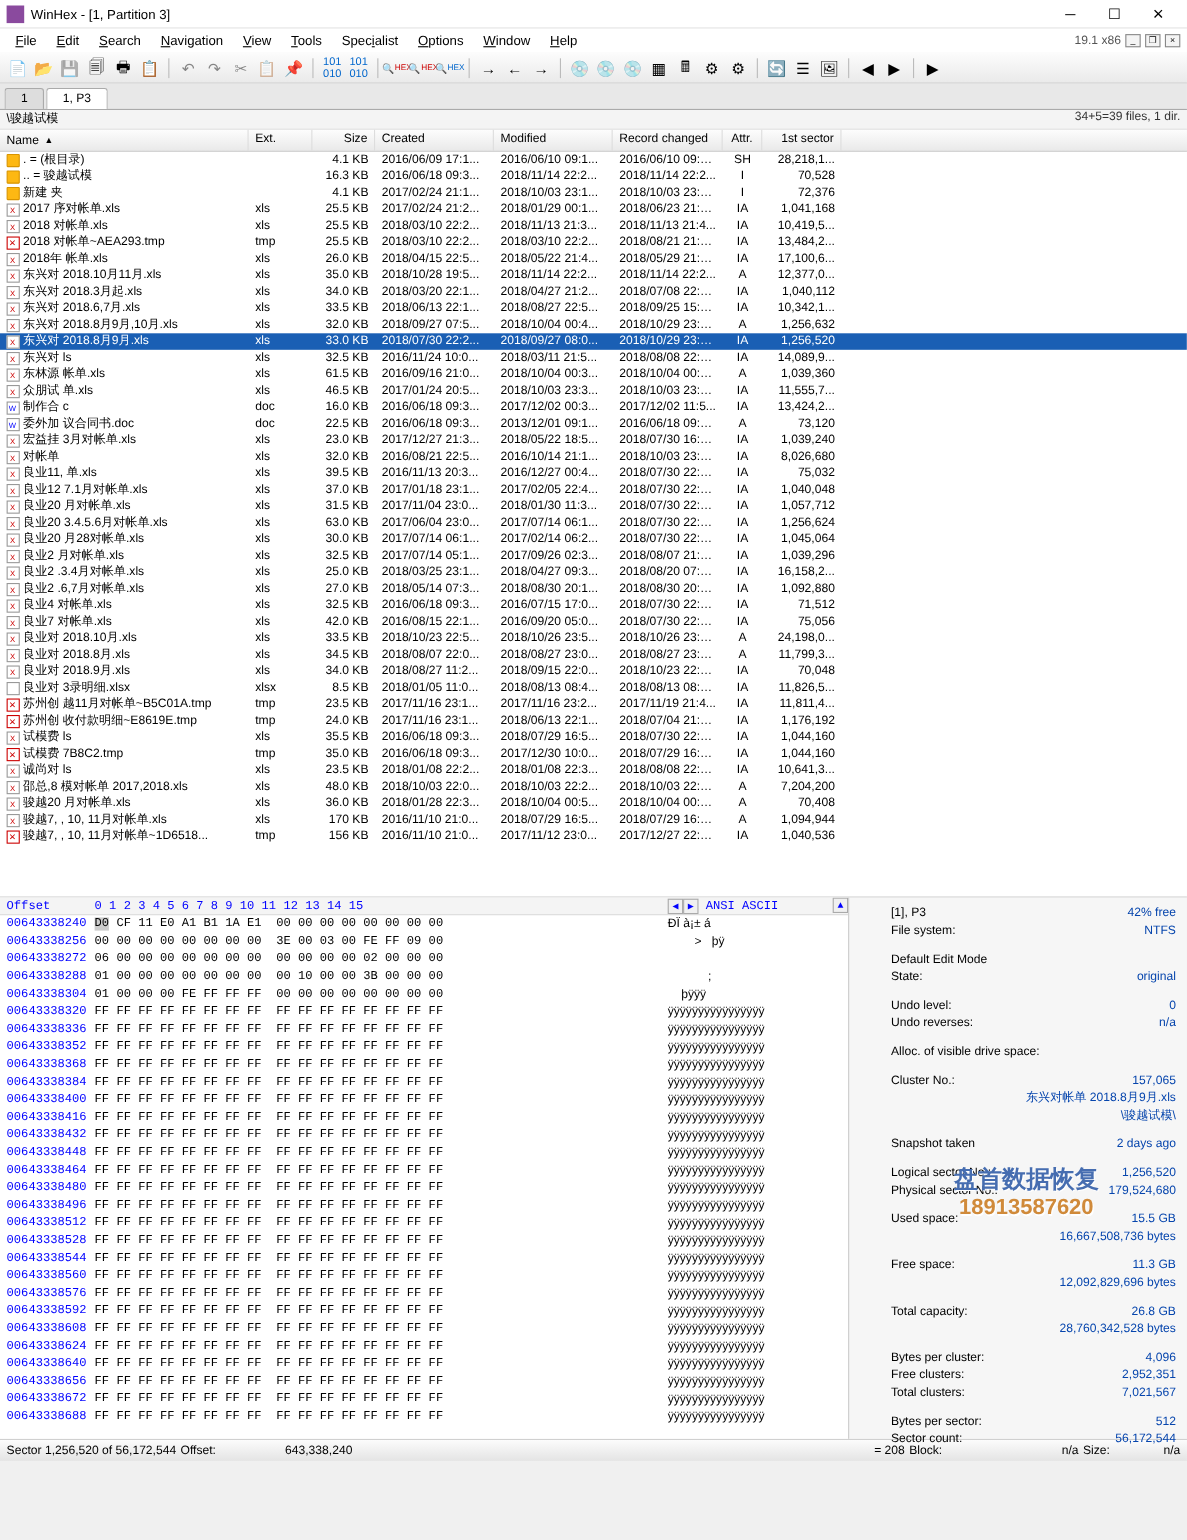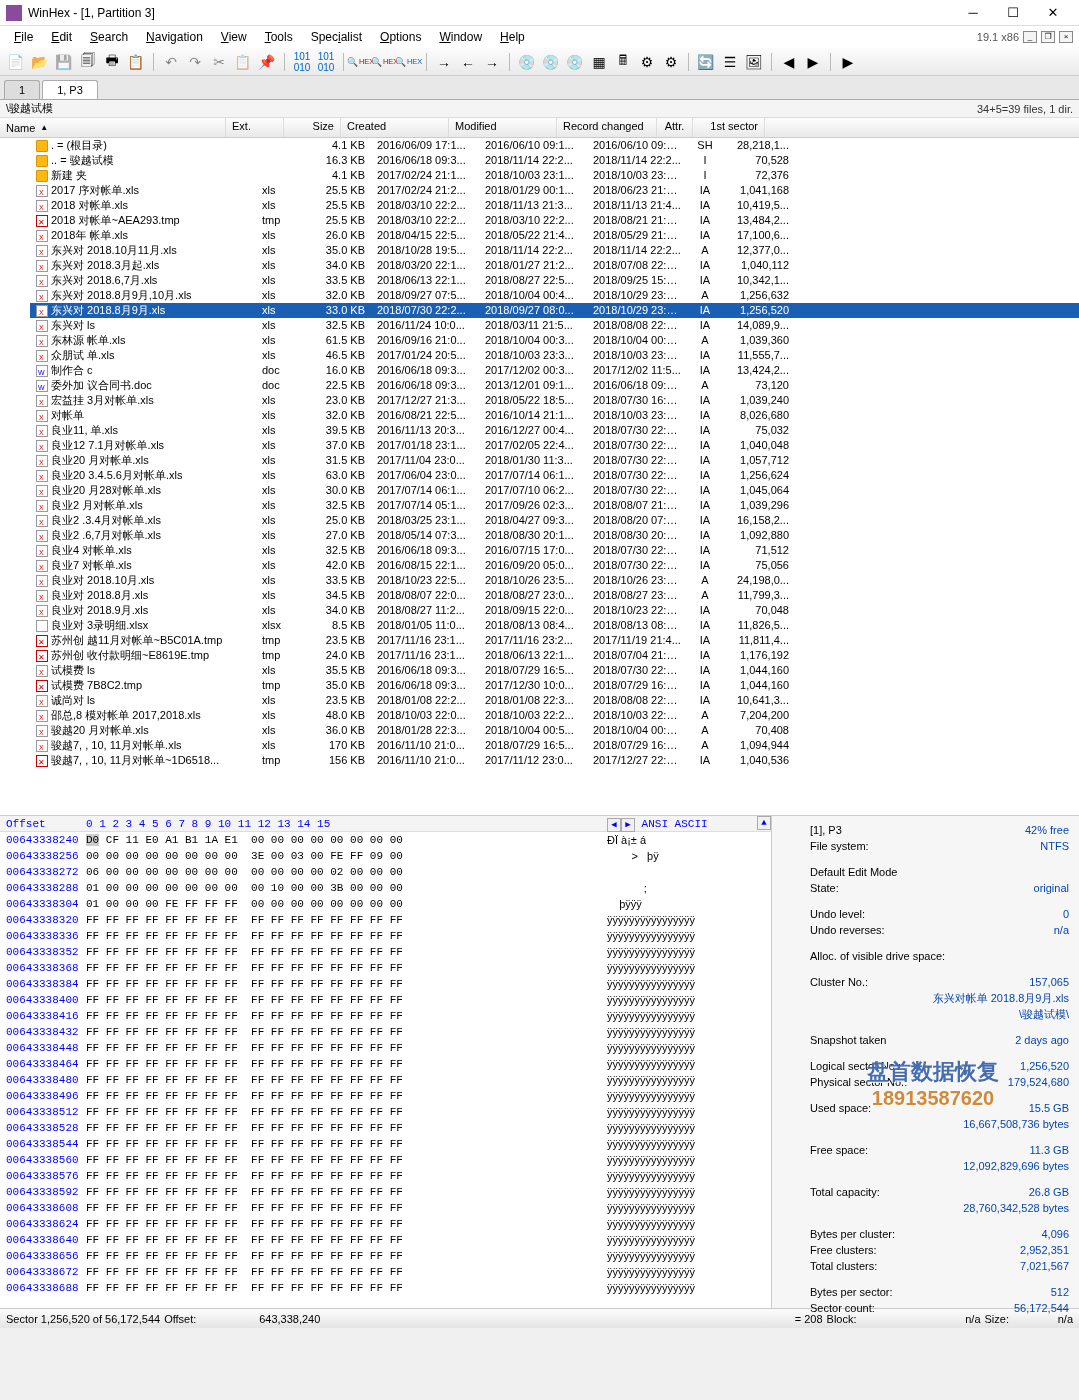--- a/index.html
+++ b/index.html
@@ -14,25 +14,25 @@
 .menubar-item u { text-decoration: underline; }
 .version-label { margin-left: auto; font-size: 11px; color: #555; }
 .mini-btn { width: 14px; height: 12px; border: 1px solid #888; margin-left: 2px; font-size: 8px; line-height: 10px; text-align: center; cursor: pointer; background: #f4f4f4; }
 .toolbar { background: linear-gradient(#fcfcfc,#eaeaea); height: 28px; display: flex; align-items: center; padding: 0 6px; gap: 4px; border-bottom: 1px solid #ccc; }
 .toolbar-btn { width: 20px; height: 20px; display: flex; align-items: center; justify-content: center; cursor: pointer; font-size: 14px; }
 .toolbar-sep { width: 1px; height: 18px; background: #bbb; margin: 0 3px; }
 .toolbar-disabled { opacity: 0.45; }
 .tabstrip { background: #e8e8e8; height: 24px; display: flex; align-items: flex-end; padding: 0 4px; border-bottom: 1px solid #aaa; }
 .tab { padding: 3px 14px; background: #ddd; border: 1px solid #aaa; border-bottom: none; margin-right: 2px; font-size: 11px; cursor: pointer; border-radius: 3px 3px 0 0; }
 .tab.active { background: #fff; }
-.breadcrumb-bar { background: #f4f4f4; height: 18px; display: flex; align-items: center; padding: 0 6px; border-bottom: 1px solid #ddd; font-size: 11px; }
+.breadcrumb-bar { background: #f4f4f4; height: 18px; display: flex; padding: 0 6px; border-bottom: 1px solid #ddd; font-size: 11px; }
 .breadcrumb-right { margin-left: auto; color: #333; }
 .file-list-header { background: linear-gradient(#fdfdfd,#e9e9e9); height: 20px; display: flex; border-bottom: 1px solid #ccc; font-size: 11px; position: sticky; top: 0; }
 .file-list-header > div { padding: 2px 6px; border-right: 1px solid #ddd; white-space: nowrap; overflow: hidden; }
-.file-list { background: #fff; overflow-y: auto; font-size: 11px; height: 678px; border-bottom: 1px solid #ccc; scrollbar-width: thin; padding-left: 30px; }
+.file-list { background: #fff; overflow-y: auto; font-size: 11px; height: 678px; border-bottom: 1px solid #ccc; scrollbar-width: thin; }
 .file-row { display: flex; height: 15px; line-height: 15px; white-space: nowrap; }
 .file-row.selected { background: #1a5fb4; color: #fff; }
 .file-row > div { padding: 0 6px; overflow: hidden; text-overflow: ellipsis; }
 .col-name { width: 226px; display: flex; align-items: center; gap: 3px; }
 .col-ext { width: 58px; }
 .col-size { width: 57px; text-align: right; }
 .col-created { width: 108px; }
 .col-modified { width: 108px; }
 .col-changed { width: 100px; }
 .col-attr { width: 36px; text-align: center; }
@@ -276,21 +276,21 @@
       <div class="col-sector">12,377,0...</div>
     </div>
     <div class="file-row">
       <div class="col-name">
         <span class="file-icon icon-xls"></span>
         <span>东兴对       2018.3月起.xls</span>
       </div>
       <div class="col-ext">xls</div>
       <div class="col-size">34.0 KB</div>
       <div class="col-created">2018/03/20  22:1...</div>
-      <div class="col-modified">2018/01/27  21:2...</div>
+      <div class="col-modified">2018/04/27  21:2...</div>
       <div class="col-changed">2018/07/08  22:5...</div>
       <div class="col-attr">IA</div>
       <div class="col-sector">1,040,112</div>
     </div>
     <div class="file-row">
       <div class="col-name">
         <span class="file-icon icon-xls"></span>
         <span>东兴对       2018.6,7月.xls</span>
       </div>
       <div class="col-ext">xls</div>
@@ -471,21 +471,21 @@
       <div class="col-sector">1,256,624</div>
     </div>
     <div class="file-row">
       <div class="col-name">
         <span class="file-icon icon-xls"></span>
         <span>良业20       月28对帐单.xls</span>
       </div>
       <div class="col-ext">xls</div>
       <div class="col-size">30.0 KB</div>
       <div class="col-created">2017/07/14  06:1...</div>
-      <div class="col-modified">2017/07/10  06:2...</div>
+      <div class="col-modified">2017/02/14  06:2...</div>
       <div class="col-changed">2018/07/30  22:2...</div>
       <div class="col-attr">IA</div>
       <div class="col-sector">1,045,064</div>
     </div>
     <div class="file-row">
       <div class="col-name">
         <span class="file-icon icon-xls"></span>
         <span>良业2        月对帐单.xls</span>
       </div>
       <div class="col-ext">xls</div>

